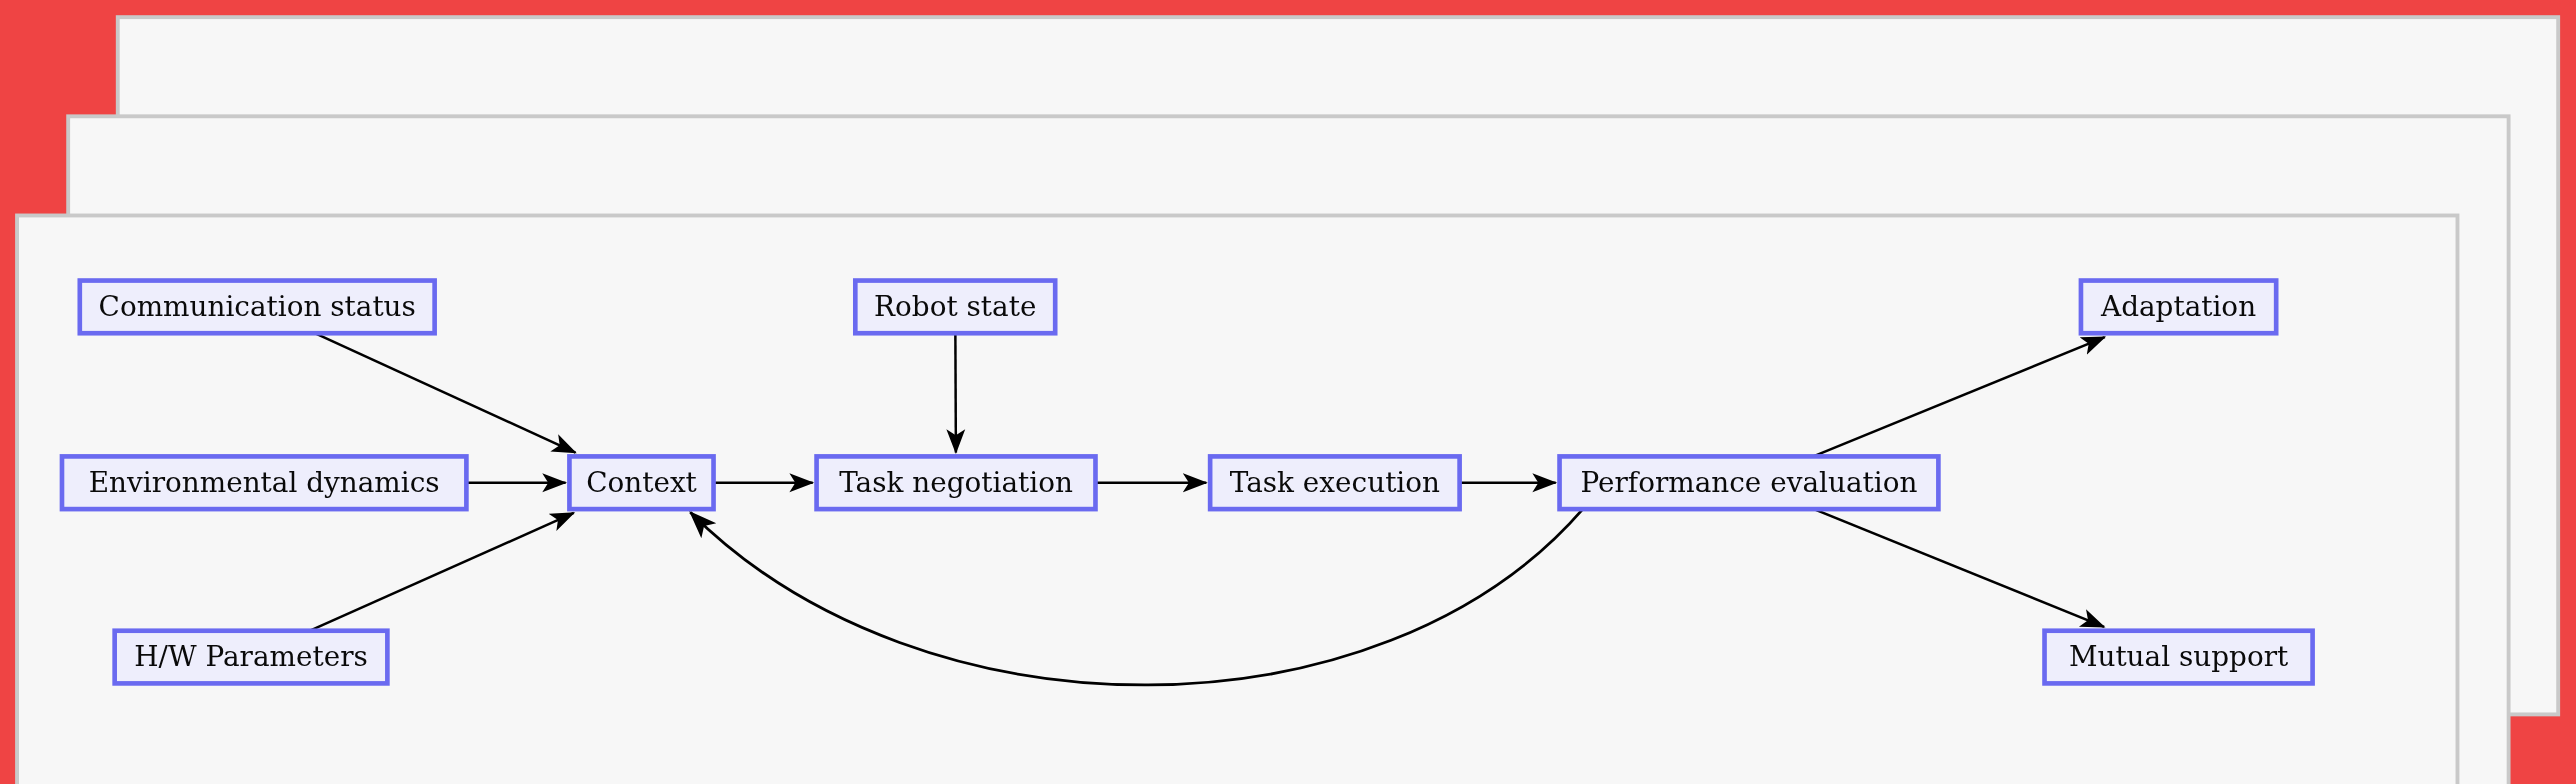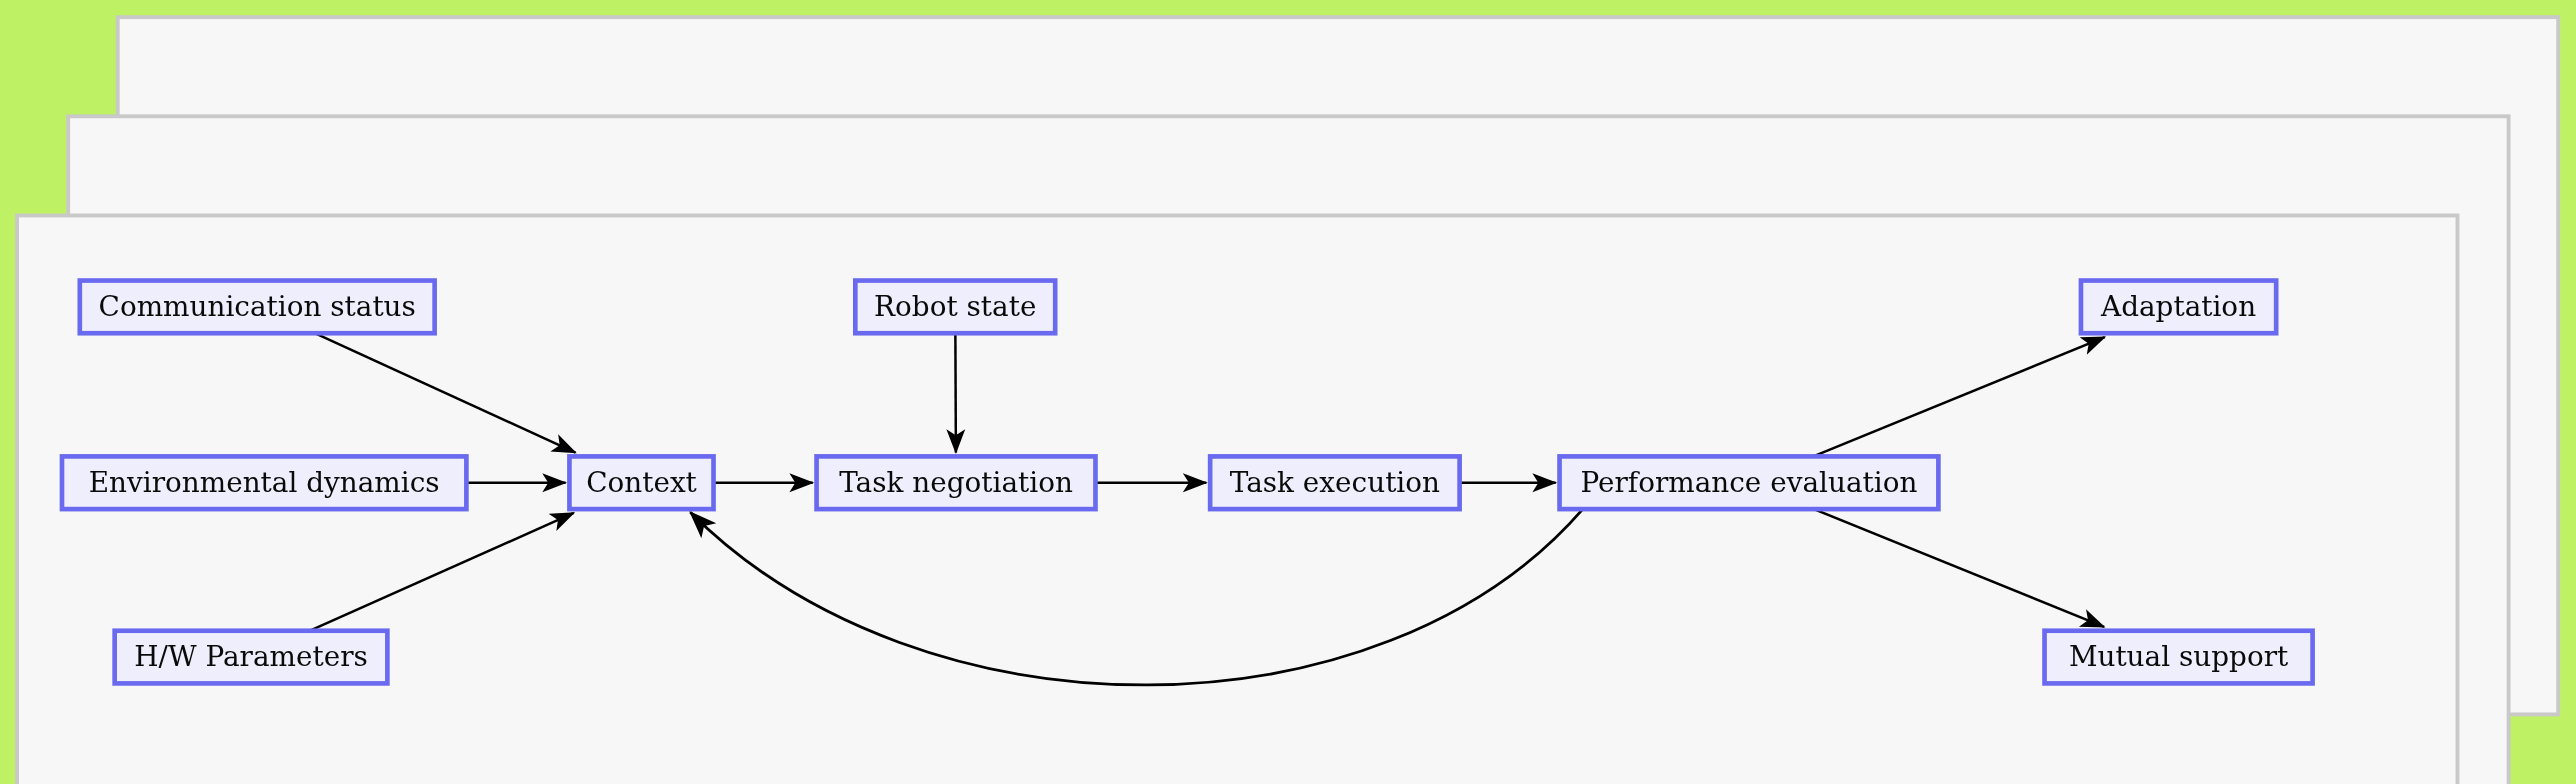--- a/index.html
+++ b/index.html
@@ -4,21 +4,21 @@
 <style>
   html, body {
     margin: 0;
     padding: 0;
     background: #ffffff;
   }
   #canvas {
     position: relative;
     width: 2576px;
     height: 785px;
-    background: #bef264;
+    background: #ef4444;
     overflow: hidden;
     font-family: "DejaVu Serif", "Liberation Serif", serif;
     text-align: center;
   }
   #diagram-svg {
     position: absolute;
     left: 0;
     top: 0;
     width: 2576px;
     height: 785px;

